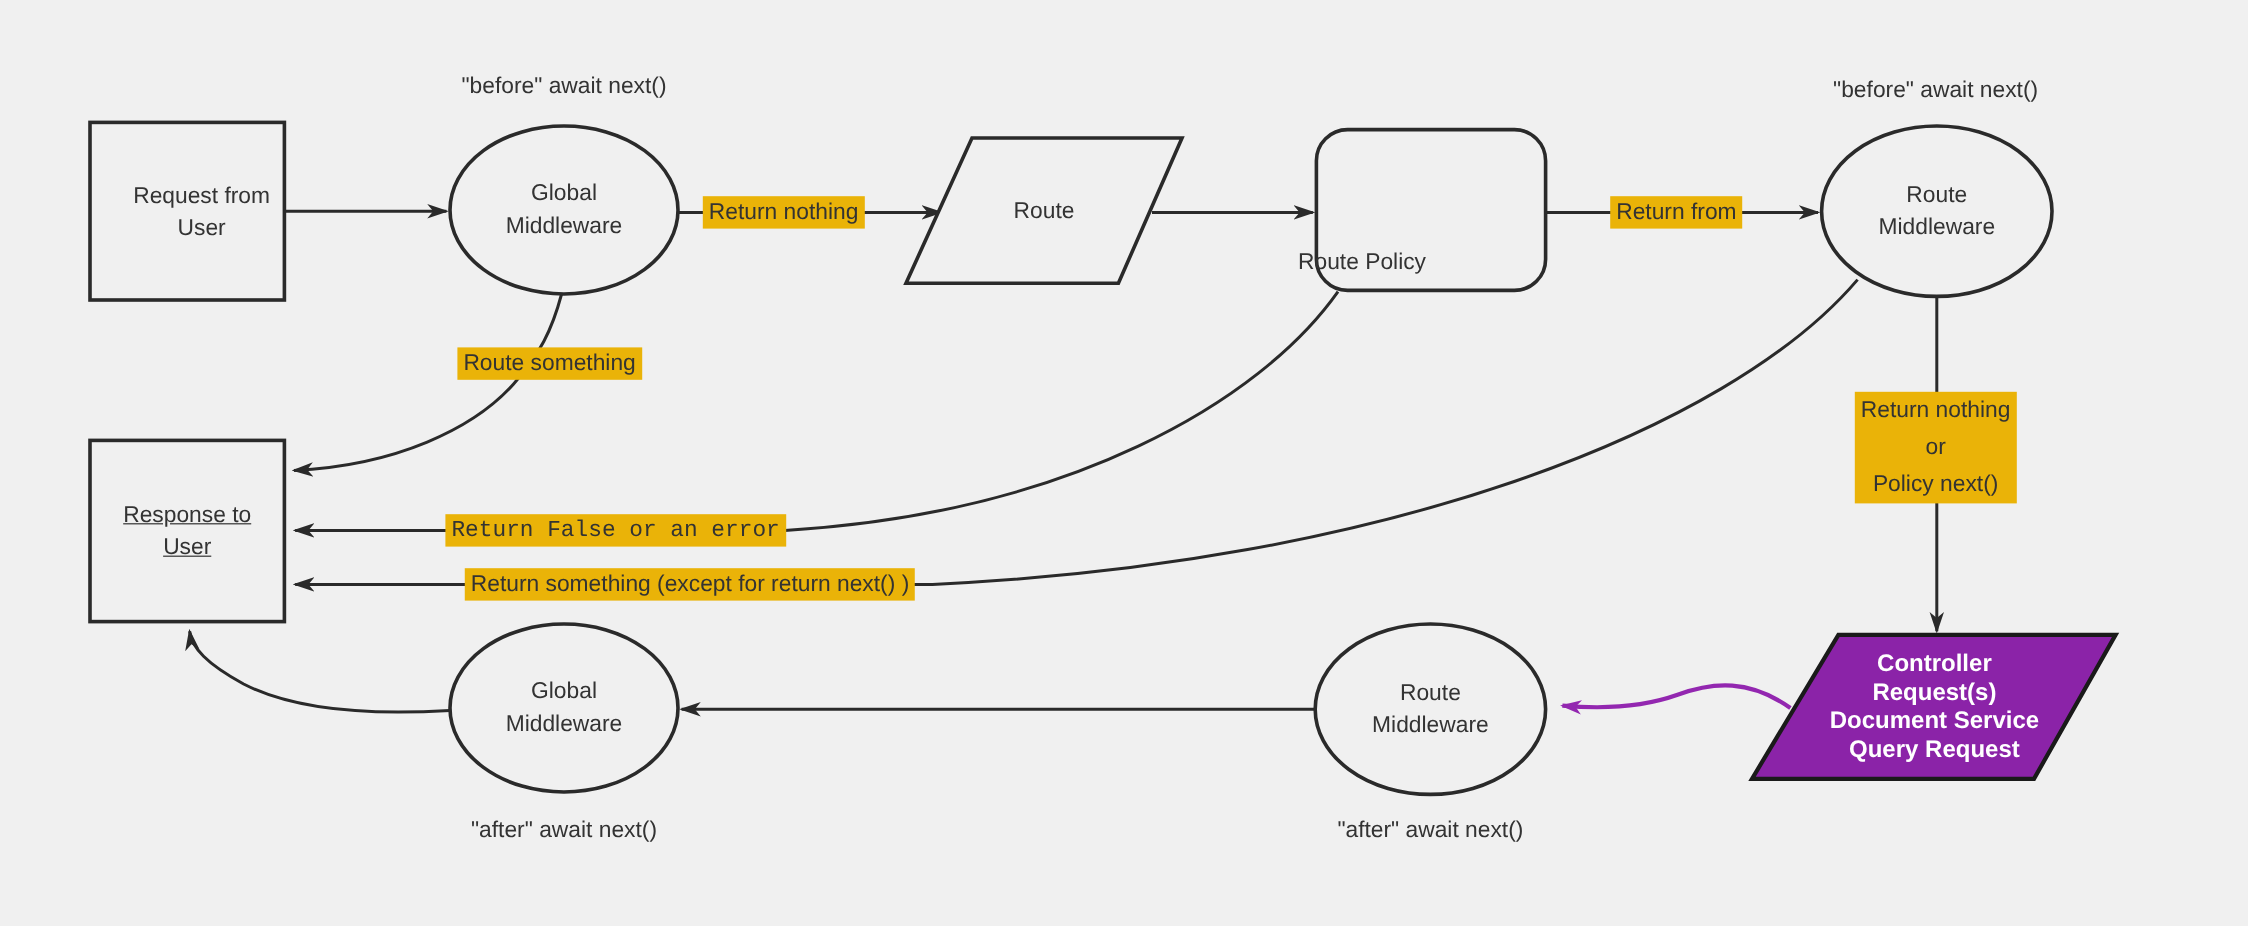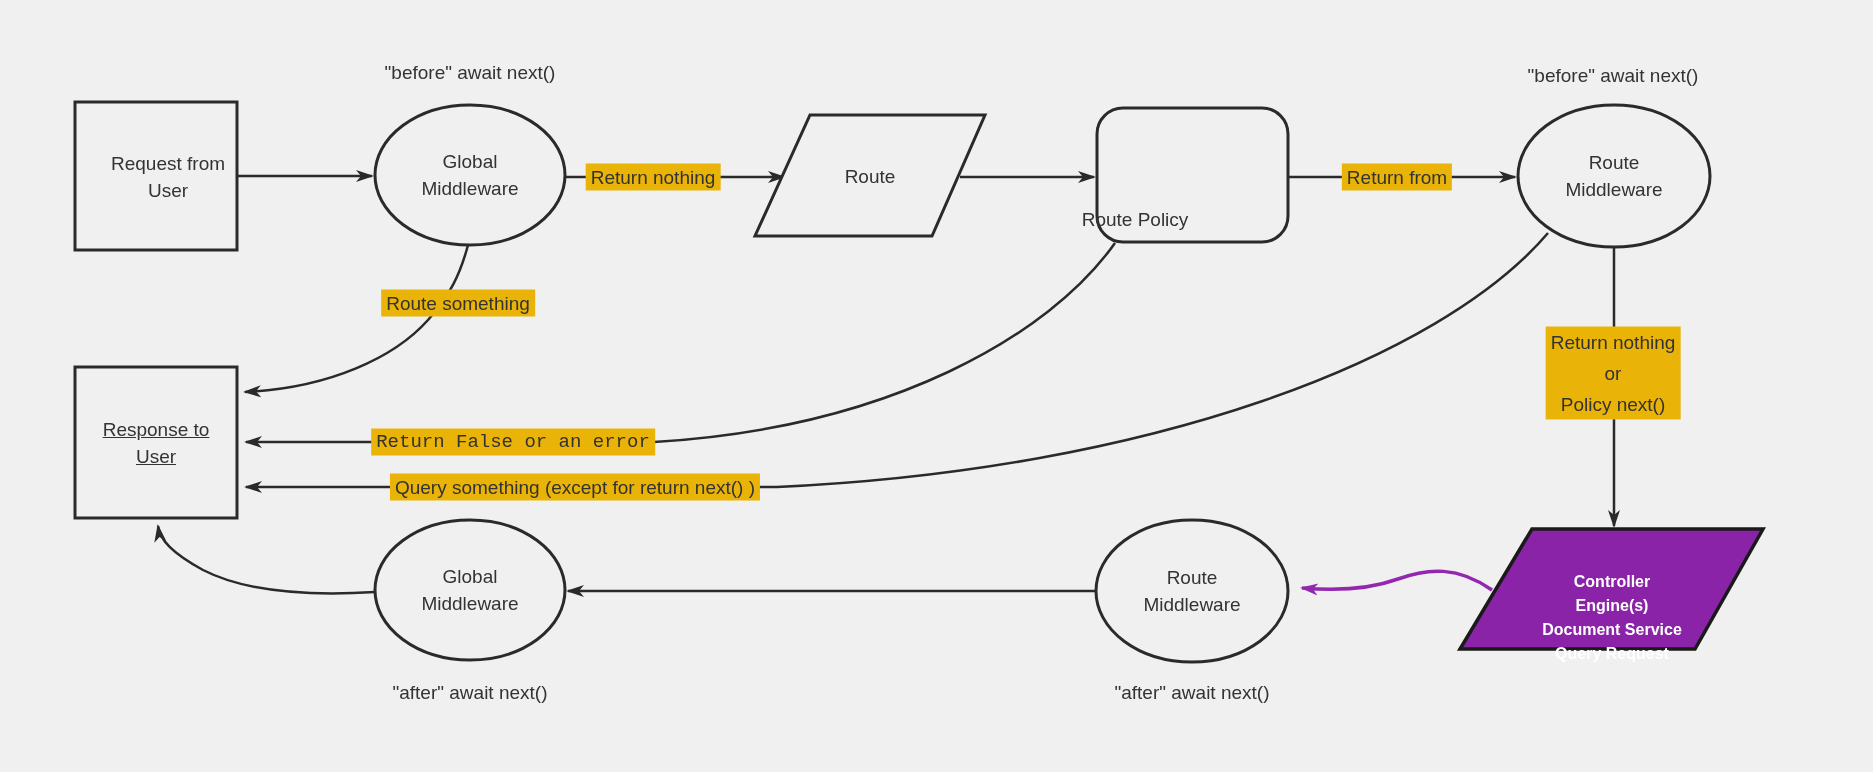--- a/index.html
+++ b/index.html
@@ -32,23 +32,22 @@
   .edge-lbl {
     background: #eab308;
     padding: 0 5px;
   }
   .edge-lbl.multi {
     line-height: 31px;
   }
   .node-lbl.white {
     color: #ffffff;
     font-weight: bold;
-    font-size: 16px;
+    font-size: 20px;
     line-height: 24px;
-    margin-top: 29px;
   }
 </style>
 </head>
 <body>
 
 <div class="canvas">
 
   <svg width="1873" height="772" viewBox="0 0 1873 772">
     <defs>
       <marker id="arrow-dark" viewBox="0 0 18 14" refX="16" refY="7" markerWidth="18" markerHeight="14" markerUnits="userSpaceOnUse" orient="auto">
@@ -96,21 +95,21 @@
 
   <div class="lbl node-lbl" style="left:1135px; top:175px;margin-top:44px;">Route Policy</div>
 
   <div class="lbl node-lbl" style="left:1614px; top:176px;">
     <div>Route</div>
     <div>Middleware</div>
   </div>
 
   <div class="lbl node-lbl white" style="left:1612px; top:589px;">
     <div>Controller</div>
-    <div>Engine(s)</div>
+    <div>Request(s)</div>
     <div>Document Service</div>
     <div>Query Request</div>
   </div>
 
   <div class="lbl node-lbl" style="left:1192px; top:591px;">
     <div>Route</div>
     <div>Middleware</div>
   </div>
 
   <div class="lbl node-lbl" style="left:470px; top:590px;">
@@ -124,21 +123,21 @@
   </div>
 
   <div class="lbl edge-lbl" style="left:653px; top:177px;">Return nothing</div>
 
   <div class="lbl edge-lbl" style="left:1397px; top:177px;">Return from</div>
 
   <div class="lbl edge-lbl" style="left:458px; top:303px;">Route something</div>
 
   <div class="lbl edge-lbl" style="left:513px; top:442px;font-family:Liberation Mono, monospace;">Return False or an error</div>
 
-  <div class="lbl edge-lbl" style="left:575px; top:487px;">Query something (except for return next() )</div>
+  <div class="lbl edge-lbl" style="left:575px; top:487px;">Return something (except for return next() )</div>
 
   <div class="lbl edge-lbl multi" style="left:1613px; top:373px;">
     <div>Return nothing</div>
     <div>or</div>
     <div>Policy next()</div>
   </div>
 
   <div class="lbl" style="left:470px; top:72px;">"before" await next()</div>
 
   <div class="lbl" style="left:1613px; top:75px;">"before" await next()</div>

